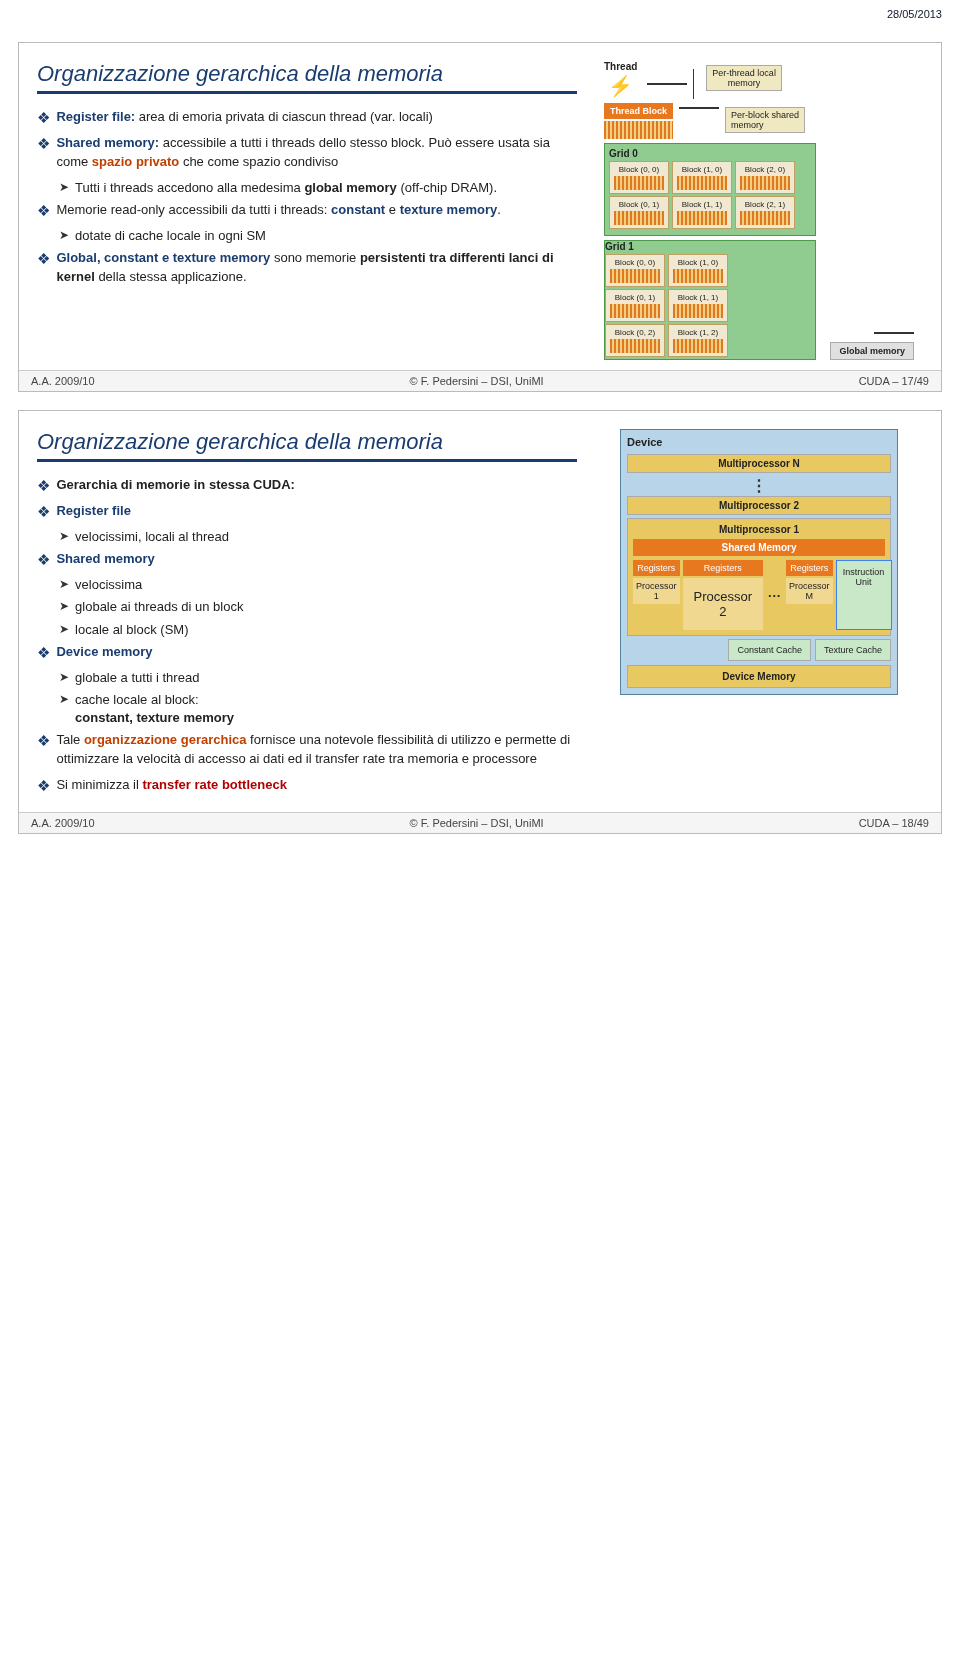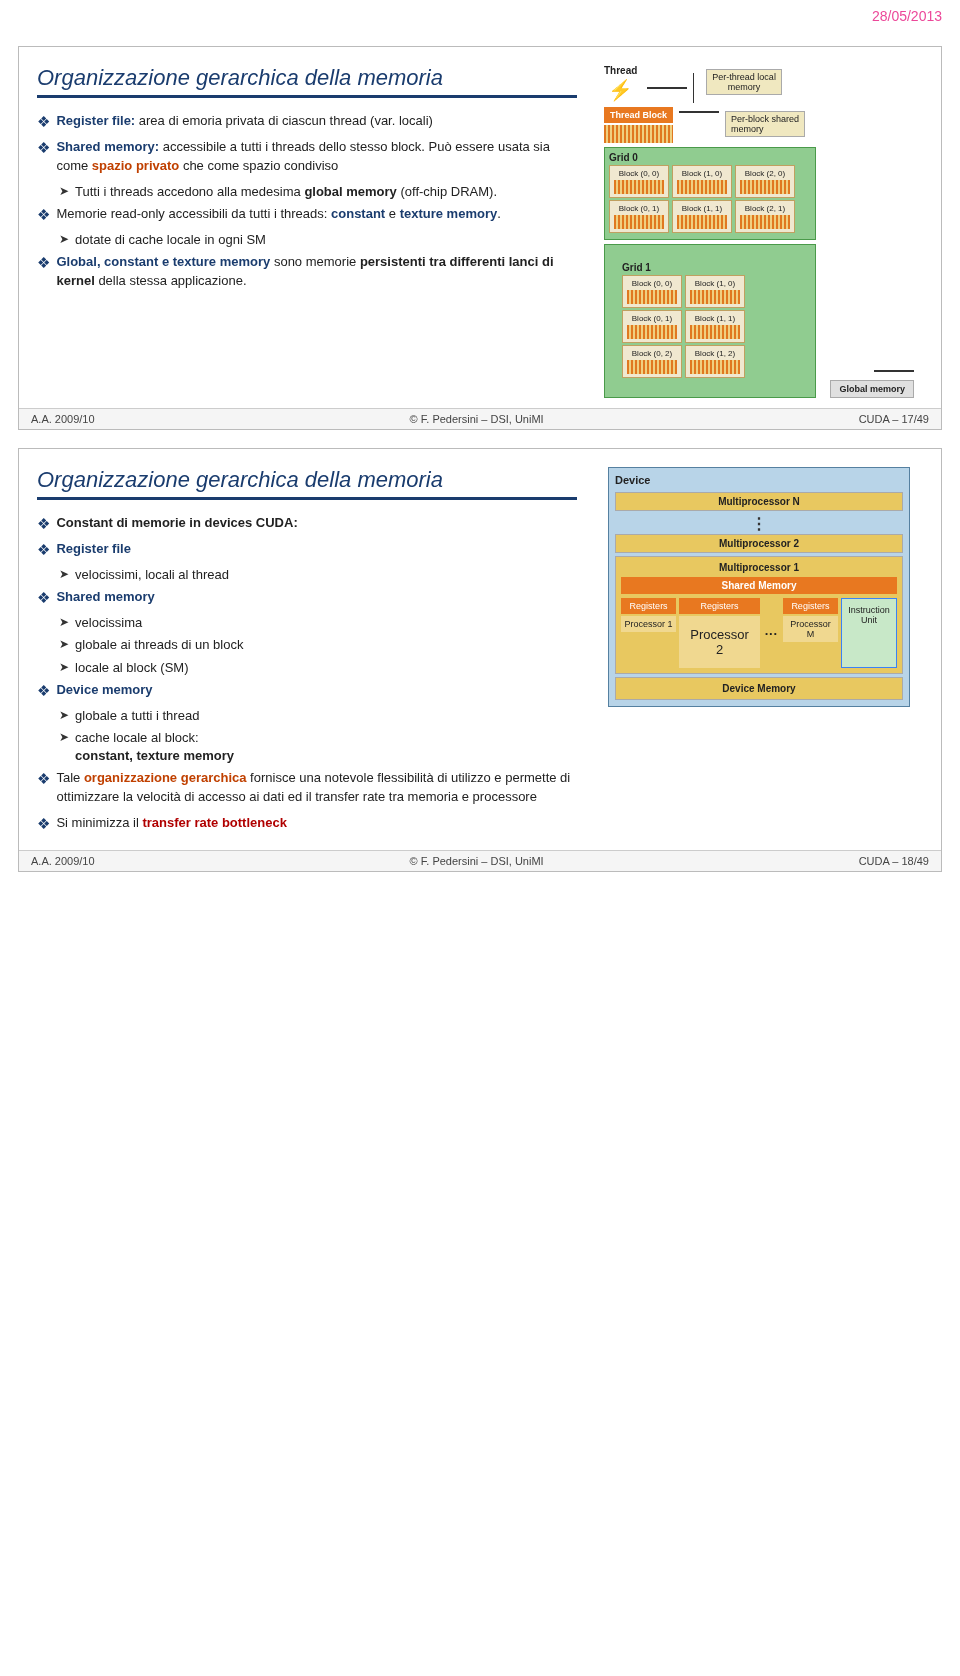--- a/index.html
+++ b/index.html
@@ -7,22 +7,22 @@
       background: #fff;
       font-family: Arial, sans-serif;
       width: 960px;
       font-size: 13px;
       color: #222;
     }
 
     .page-header {
       text-align: right;
       padding: 8px 18px 4px 8px;
-      font-size: 14px;
-      color: #ec4899;
+      font-size: 11px;
+      color: #0f172a;
     }
 
     .slide {
       border: 1px solid #bbb;
       margin: 18px 18px 18px 18px;
       background: #fff;
       position: relative;
       padding: 0;
     }
 
@@ -173,21 +173,21 @@
     .grid0-box {
       background: #90cc90;
       border: 1px solid #4a9a4a;
       padding: 4px;
       margin-bottom: 4px;
     }
 
     .grid1-box {
       background: #90cc90;
       border: 1px solid #4a9a4a;
-      padding: 17px;
+      padding: 0;
     }
 
     .grid-label {
       font-size: 10px;
       font-weight: bold;
       margin-bottom: 2px;
     }
 
     .block-row {
       display: flex;
@@ -410,21 +410,21 @@
 </div>
 
 <div class="slide">
   <div class="slide-inner">
     <div class="slide-left">
       <div class="slide-title">Organizzazione gerarchica della memoria</div>
 
       <div class="bullet-item">
         <span class="bullet-diamond">❖</span>
         <span class="bullet-text">
-          <strong>Constant di memorie in devices CUDA:</strong>
+          <strong>Gerarchia di memorie in stessa CUDA:</strong>
         </span>
       </div>
 
       <div class="bullet-item">
         <span class="bullet-diamond">❖</span>
         <span class="bullet-text">
           <span class="highlight-blue">Register file</span>
         </span>
       </div>
       <div class="sub-bullet">
@@ -477,21 +477,21 @@
 
       <div class="bullet-item">
         <span class="bullet-diamond">❖</span>
         <span class="bullet-text">
           Si minimizza il <span class="highlight-red"><strong>transfer rate bottleneck</strong></span>
         </span>
       </div>
     </div>
 
     <div class="slide-right">
-      <div class="diag2-device-outer" style="width:302px;">
+      <div class="diag2-device-outer" style="width:278px;">
         <div class="diag2-device-label">Device</div>
 
         <div style="background:#e8c860; border:1px solid #aaa; padding:3px 5px; margin-bottom:3px; font-size:10px; font-weight:bold; text-align:center;">
           <span>Multiprocessor N</span>
         </div>
 
         <div style="text-align:center; font-size:16px; font-weight:bold; margin:1px 0; color:#333;">⋮</div>
 
         <div style="background:#e8c860; border:1px solid #aaa; padding:3px 5px; margin-bottom:3px; font-size:10px; font-weight:bold; text-align:center;">
           <span>Multiprocessor 2</span>
@@ -531,20 +531,28 @@
               </div>
             </div>
             <div style="flex:0 0 56px; display:flex; flex-direction:column; justify-content:center;">
               <div style="background:#c8e8c8; font-size:9px; text-align:center; padding:6px 3px; border:1px solid #3b82f6; height:100%;">
                 <span>Instruction Unit</span>
               </div>
             </div>
           </div>
         </div>
 
+        <div style="display:flex; gap:4px; justify-content:flex-end; margin-bottom:4px;">
+          <div style="background:#c8e8c8; font-size:9px; text-align:center; padding:5px 8px; border:1px solid #aaa;">
+            <span>Constant Cache</span>
+          </div>
+          <div style="background:#c8e8c8; font-size:9px; text-align:center; padding:5px 8px; border:1px solid #aaa;">
+            <span>Texture Cache</span>
+          </div>
+        </div>
 
         <div style="background:#e8c860; border:1px solid #aaa; padding:5px; margin-top:2px; text-align:center;">
           <div style="font-size:10px; font-weight:bold;">Device Memory</div>
         </div>
 
       </div>
     </div>
   </div>
 
   <div class="slide-footer">

